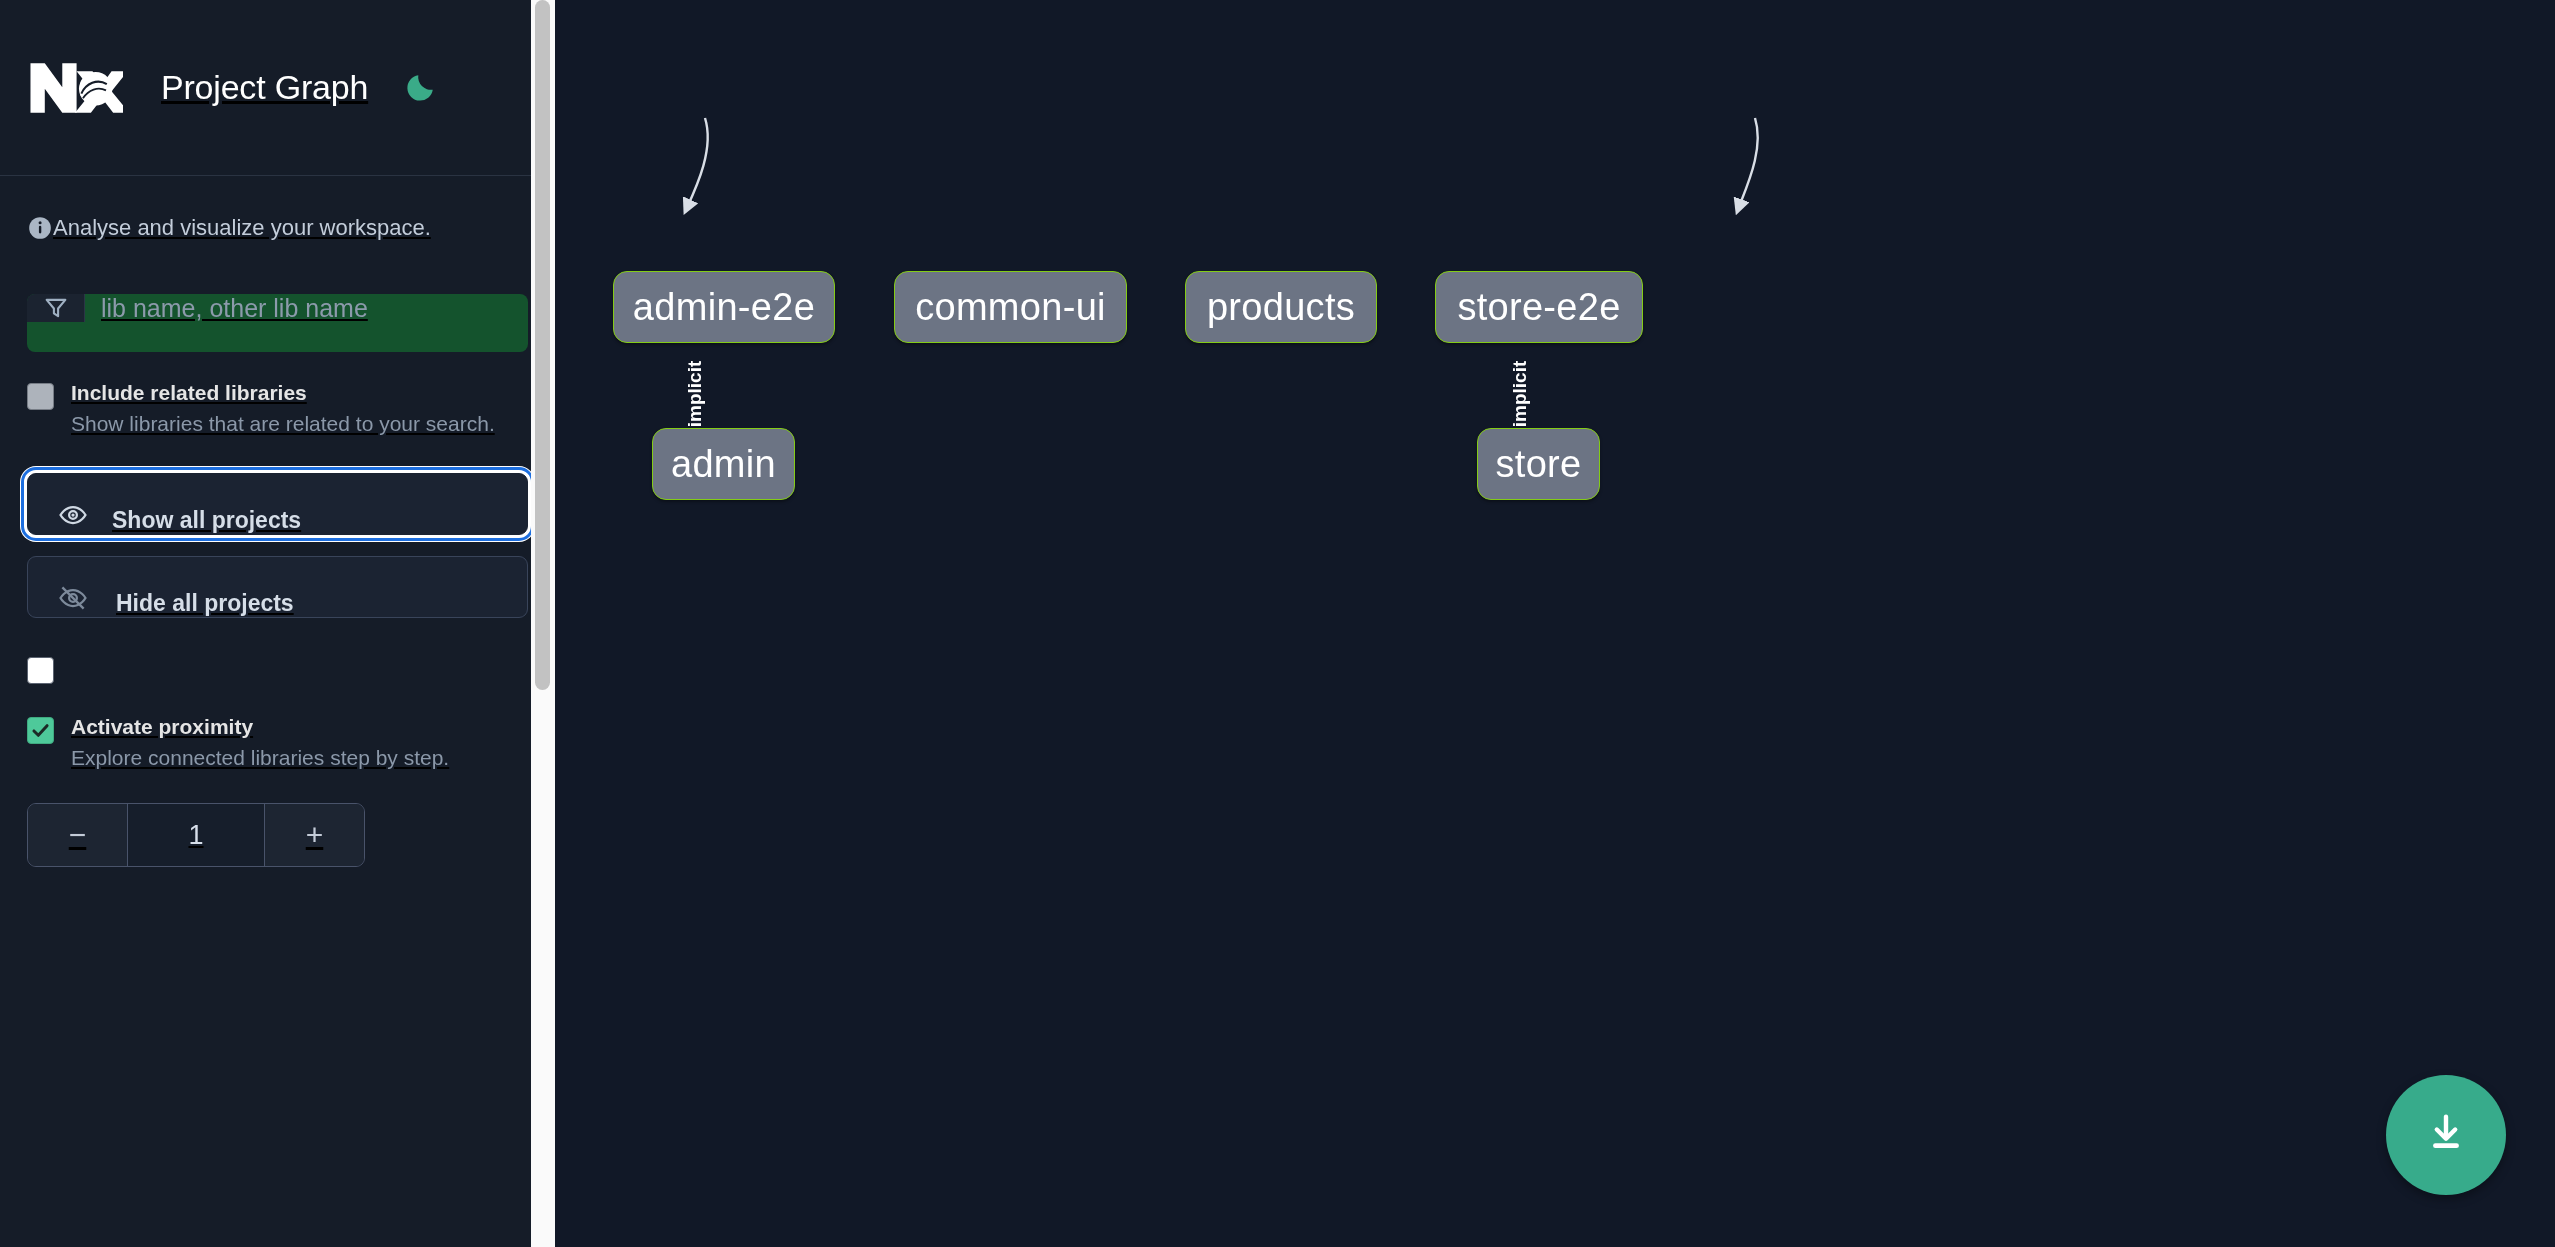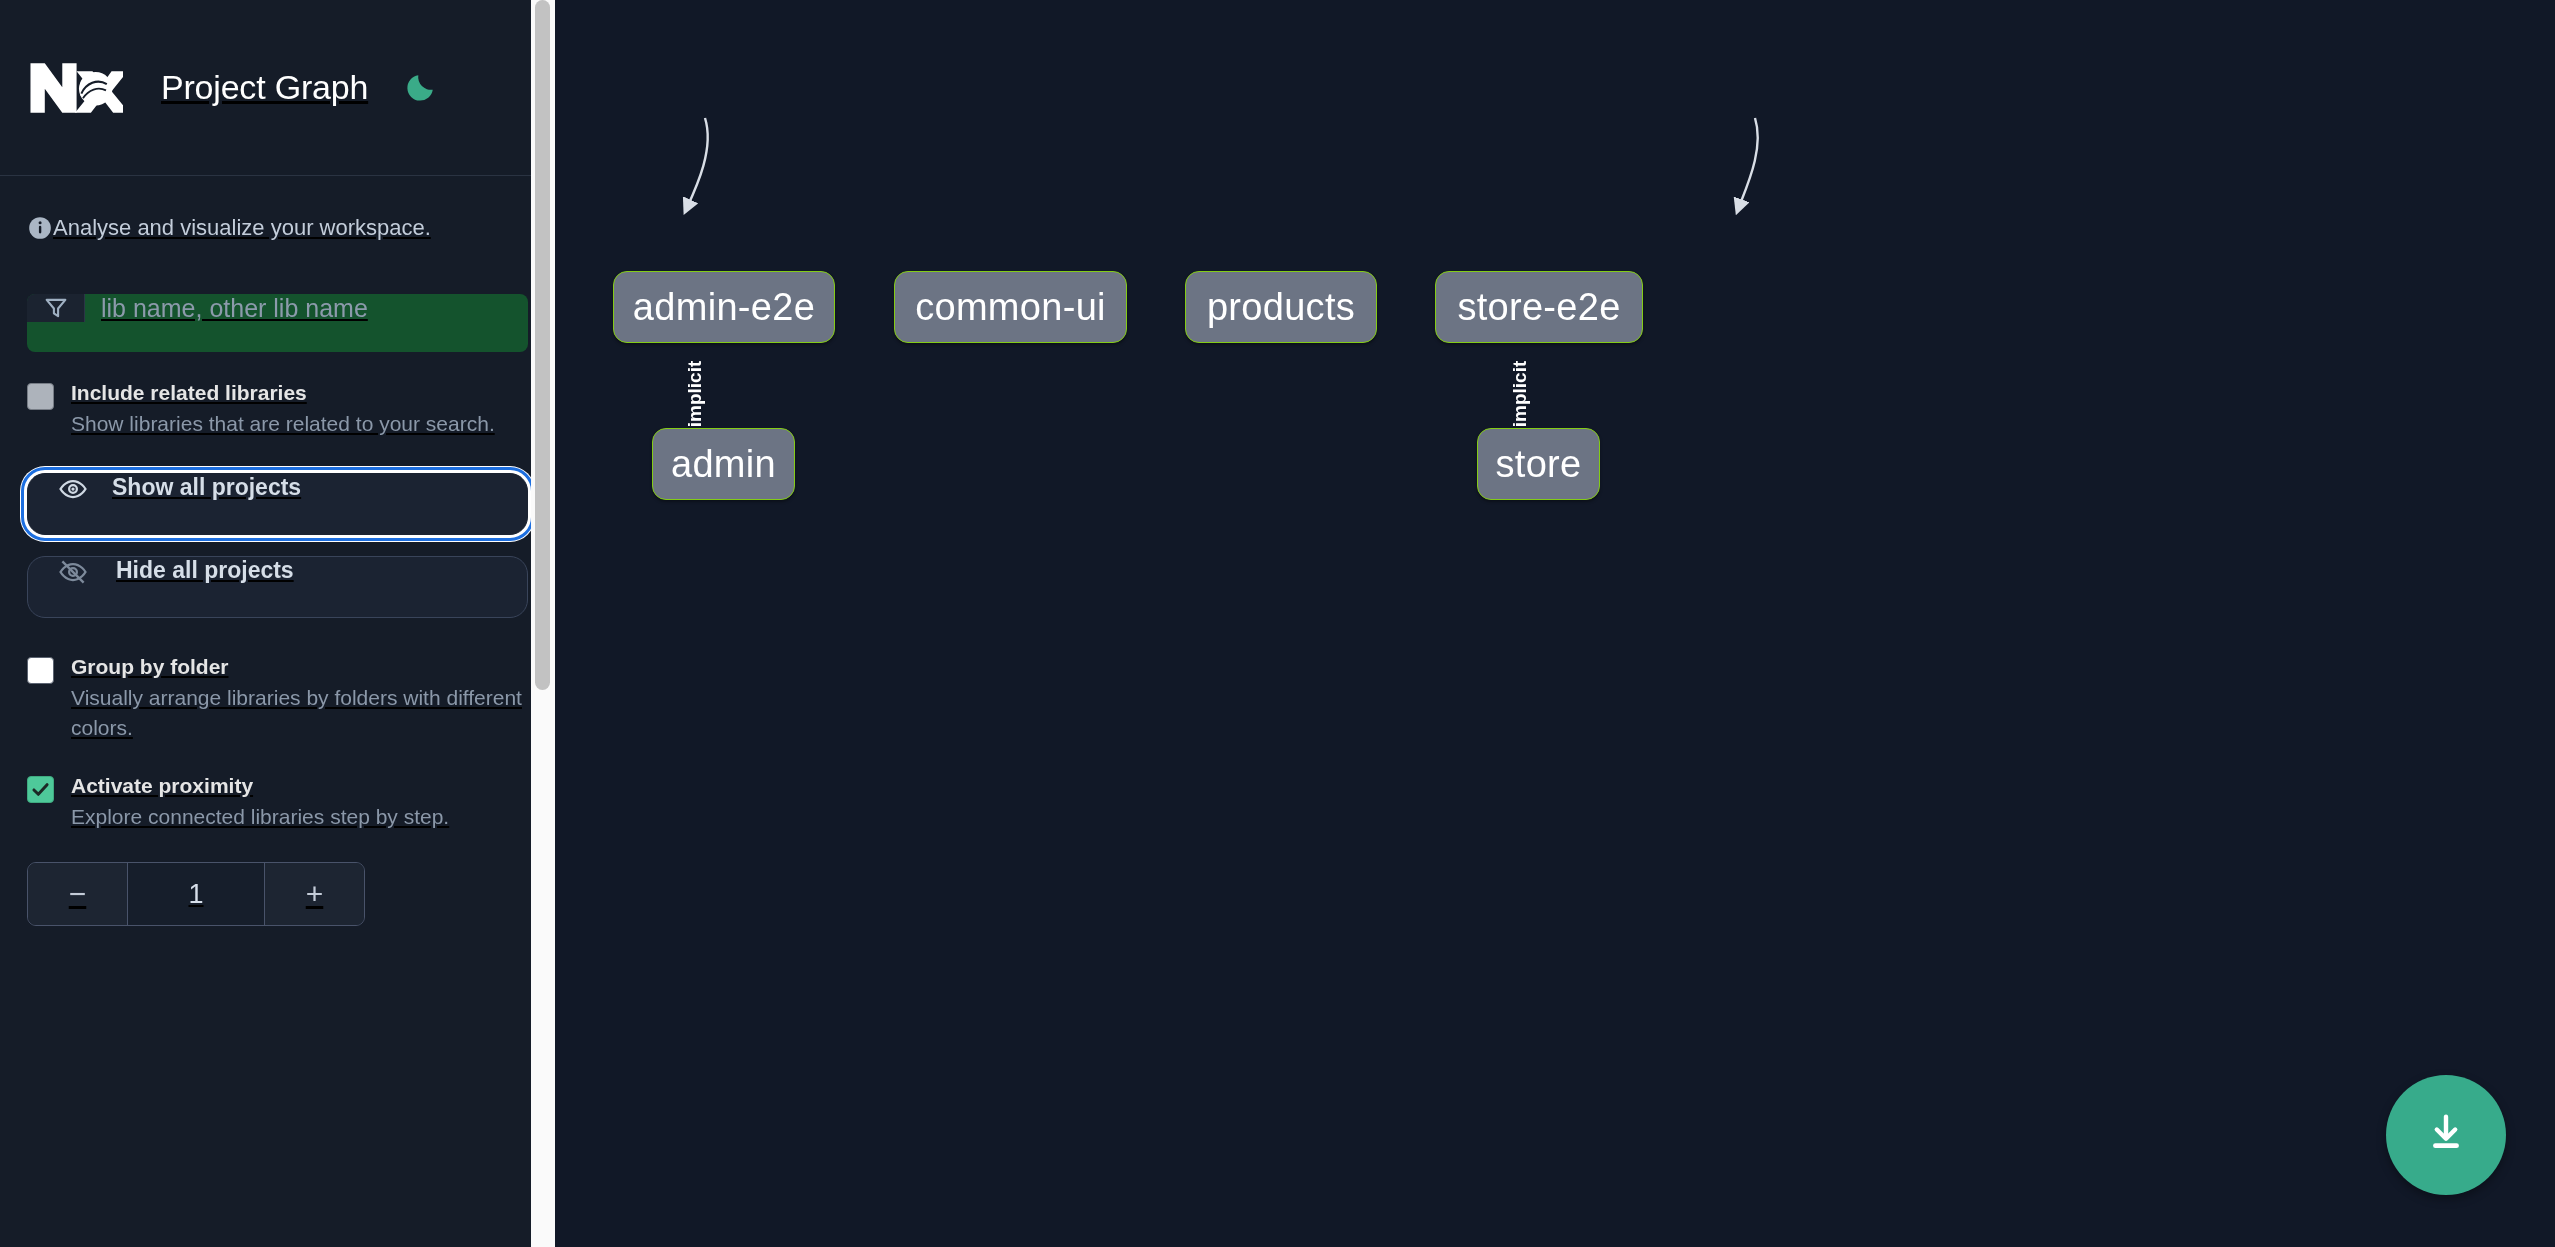--- a/index.html
+++ b/index.html
@@ -77,25 +77,25 @@
   .cbox-grey { background: #adb3bb; border: 1px solid #767c85; }
   .cbox-white { background: #ffffff; border: 1px solid #5b6371; }
   .cbox-green {
     background: #4ec99a; border: 1px solid #3faa80;
     display: flex; align-items: center; justify-content: center;
   }
 
   .btn-stack { padding: 0 27px; margin-top: 34px; }
   .btn {
     position: relative;
-    display: flex; align-items: flex-start;
+    display: flex; align-items: flex-end;
     height: 62px;
     background: #1b2332;
     border: 1px solid #39445a;
-    border-radius: 18px;
+    border-radius: 9px;
     padding-left: 30px;
     gap: 24px;
     cursor: pointer;
   }
   .btn + .btn { margin-top: 21px; gap: 28px; }
   .btn-focused {
     border-color: #1b2332;
     outline: 3px solid #1d6fe0;
     outline-offset: 3px;
     box-shadow: 0 0 0 7px #ffffff;
@@ -248,24 +248,20 @@
             <circle cx="12" cy="12" r="3.1" fill="none" stroke="#7d8a9b" stroke-width="1.8"></circle>
             <line x1="3.5" y1="3.5" x2="20.5" y2="20.5" stroke="#7d8a9b" stroke-width="1.9"></line>
           </svg>
         </span>
         <span class="btn-label">Hide all projects</span>
       </div>
     </div>
 
     <div class="opt-block" style="margin-top:36px">
       <span class="cbox cbox-white"></span>
-      <span class="opt-text">
-        <span class="opt-title" style="display:block">Group by folder</span>
-        <span class="opt-desc" style="display:block">Visually arrange libraries by folders with different colors.</span>
-      </span>
     </div>
 
     <div class="opt-block" style="margin-top:30px">
       <span class="cbox cbox-green">
         <svg viewBox="0 0 24 24" width="21" height="21" aria-hidden="true">
           <path d="M4.5 12.5l5 5 10-11" fill="none" stroke="#1c2a26" stroke-width="3.4" stroke-linecap="round" stroke-linejoin="round"></path>
         </svg>
       </span>
       <span class="opt-text">
         <span class="opt-title" style="display:block">Activate proximity</span>

